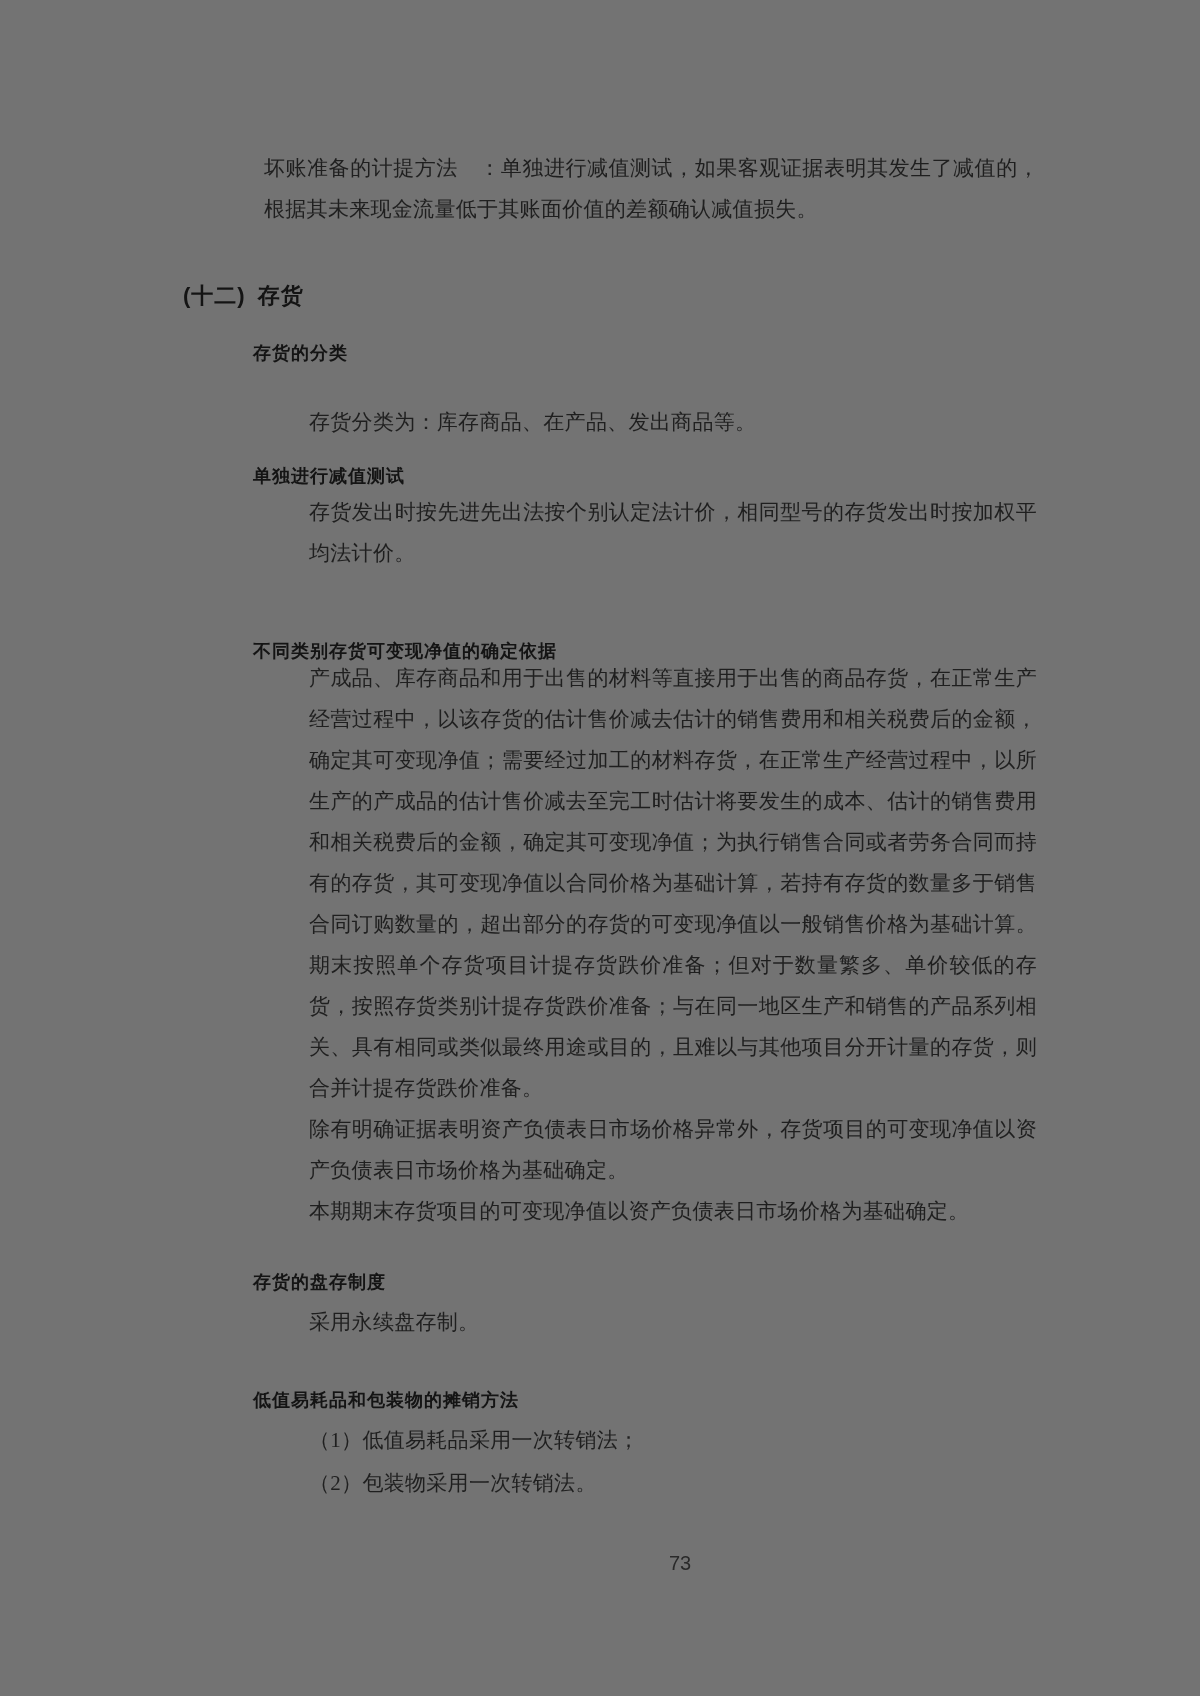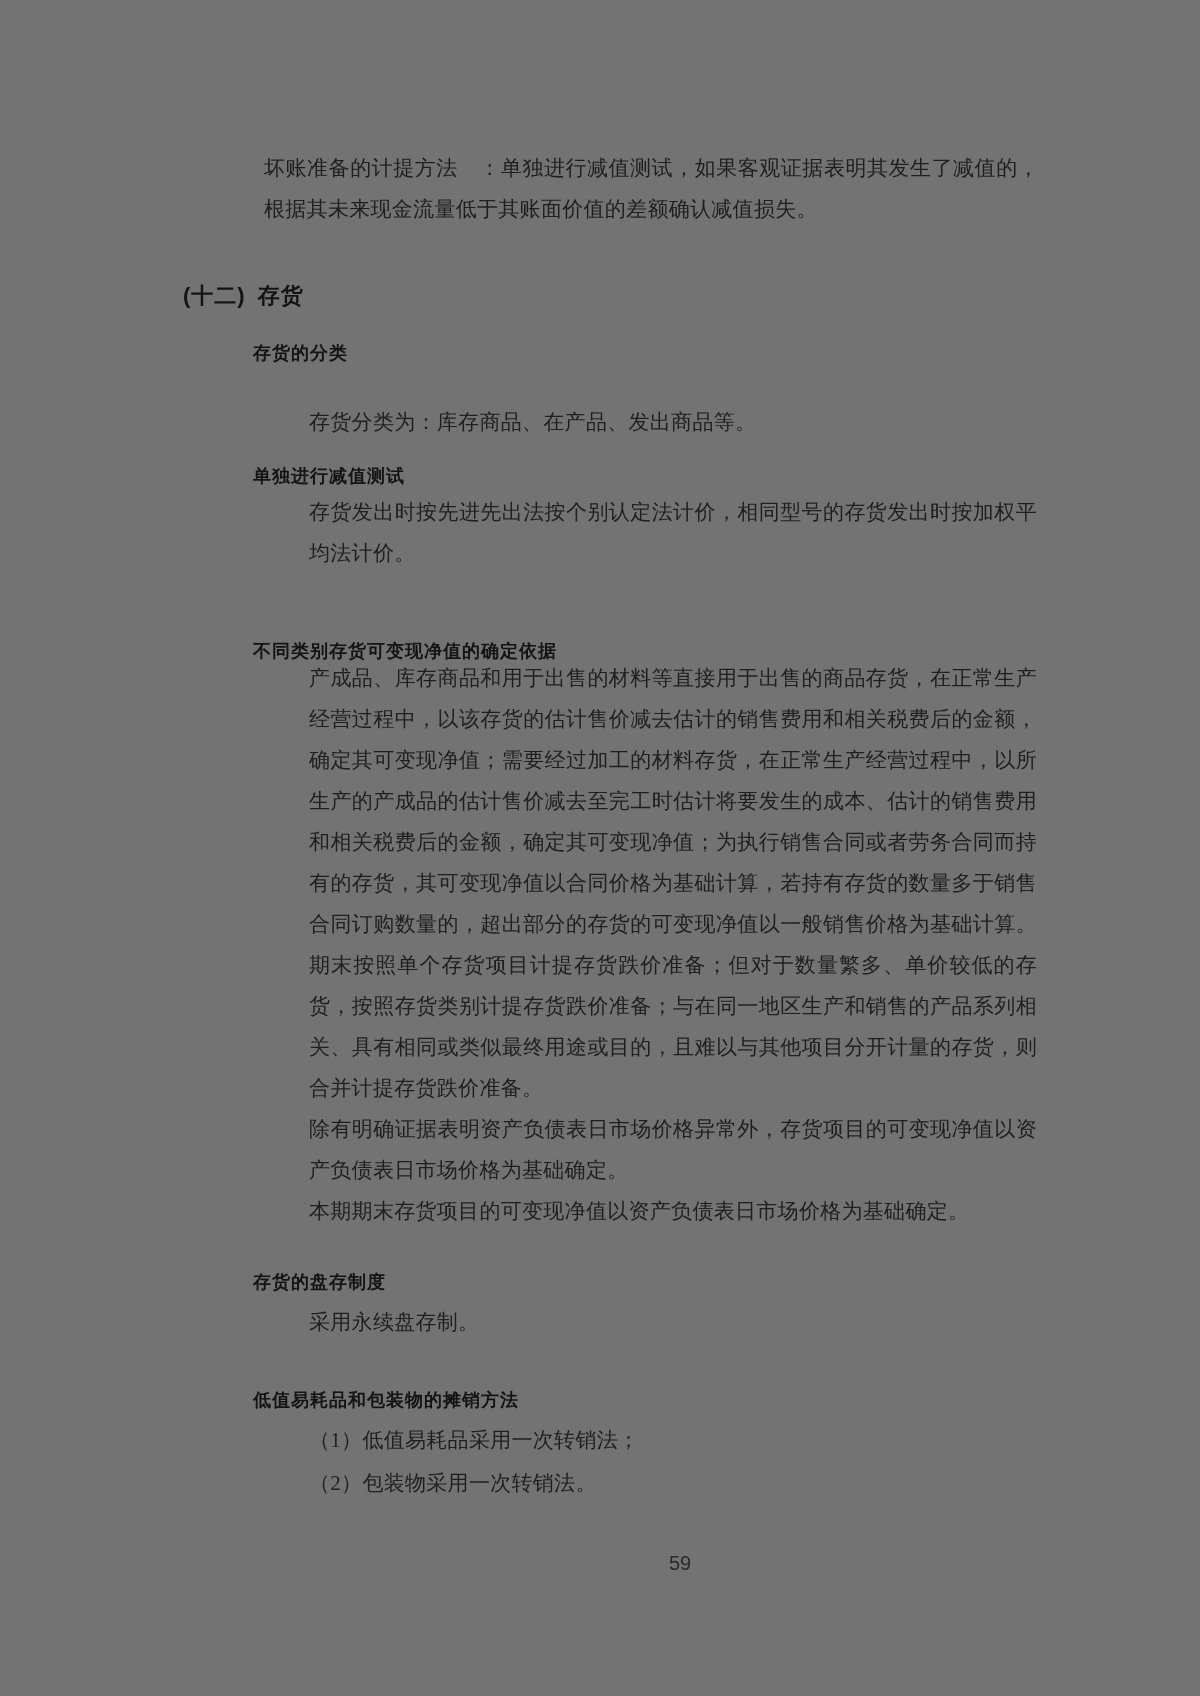--- a/index.html
+++ b/index.html
@@ -90,15 +90,15 @@
   <div class="abs body body4">
     <p>采用永续盘存制。</p>
   </div>
 
   <h3 class="abs heading sub sub5">低值易耗品和包装物的摊销方法</h3>
   <div class="abs body body5">
     <p>（1）低值易耗品采用一次转销法；</p>
     <p>（2）包装物采用一次转销法。</p>
   </div>
 
-  <div class="abs page-number">59</div>
+  <div class="abs page-number">73</div>
 
 </div>
 
 </body></html>

